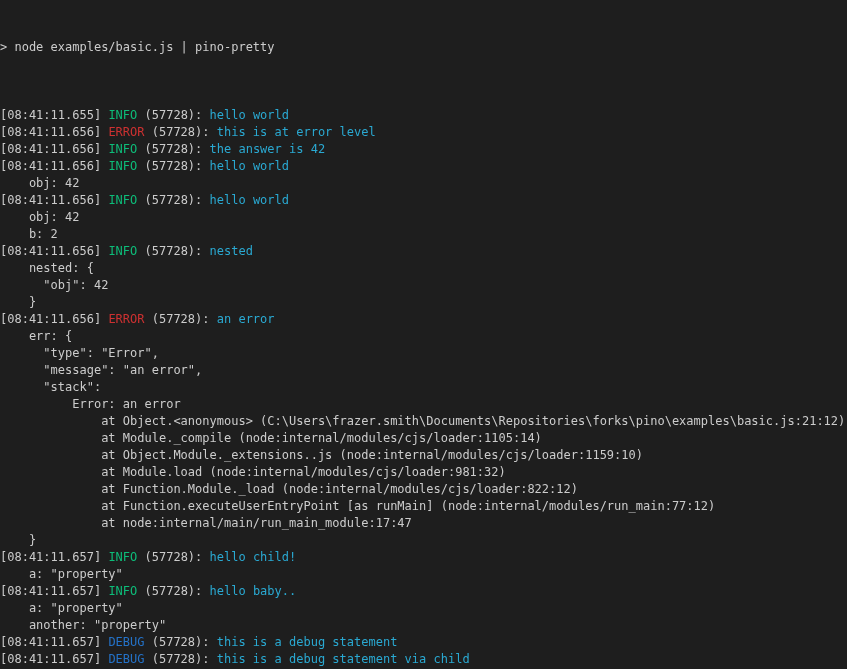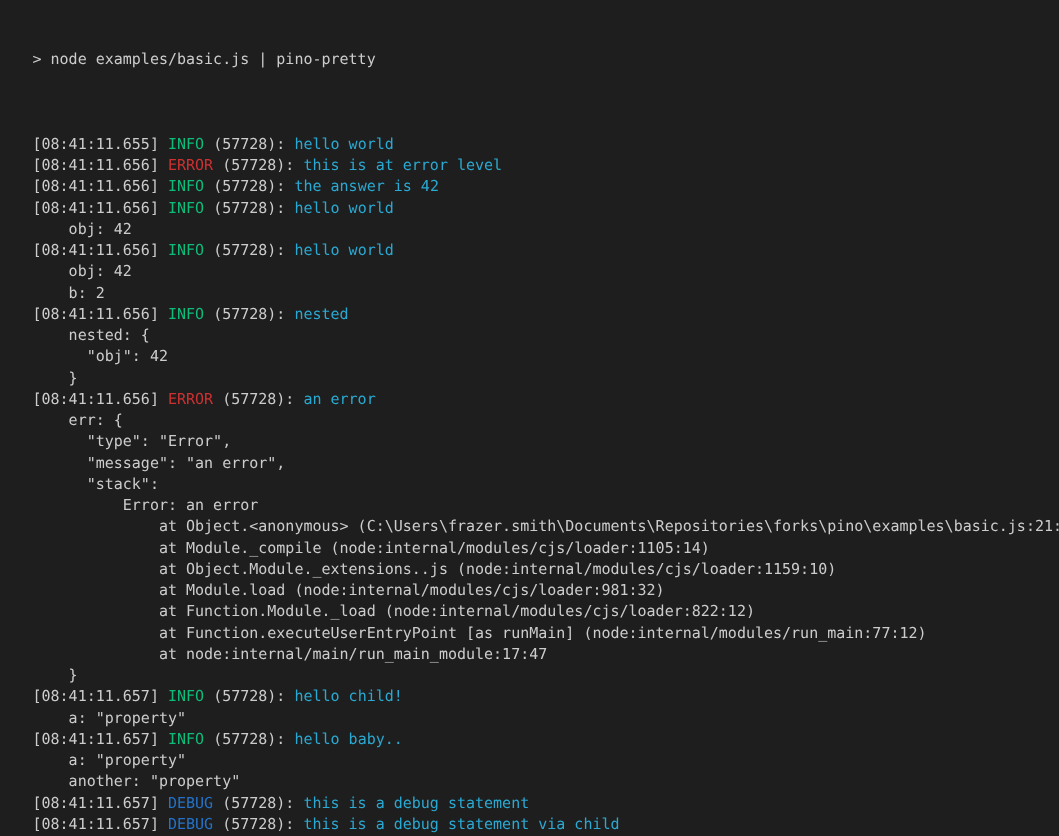--- a/index.html
+++ b/index.html
@@ -9,21 +9,21 @@
     height: 669px;
     overflow: hidden;
   }
   body {
     background: #1e1e1e;
   }
   .terminal {
     box-sizing: border-box;
     width: 847px;
     height: 669px;
-    padding: 5px 0 0 26px;
+    padding: 5px 0 0 0;
     font-family: "DejaVu Sans Mono", "Liberation Mono", monospace;
     font-size: 12px;
     line-height: 17px;
     color: #cccccc;
     white-space: pre;
     overflow: hidden;
   }
   .line {
     height: 17px;
     white-space: pre;

